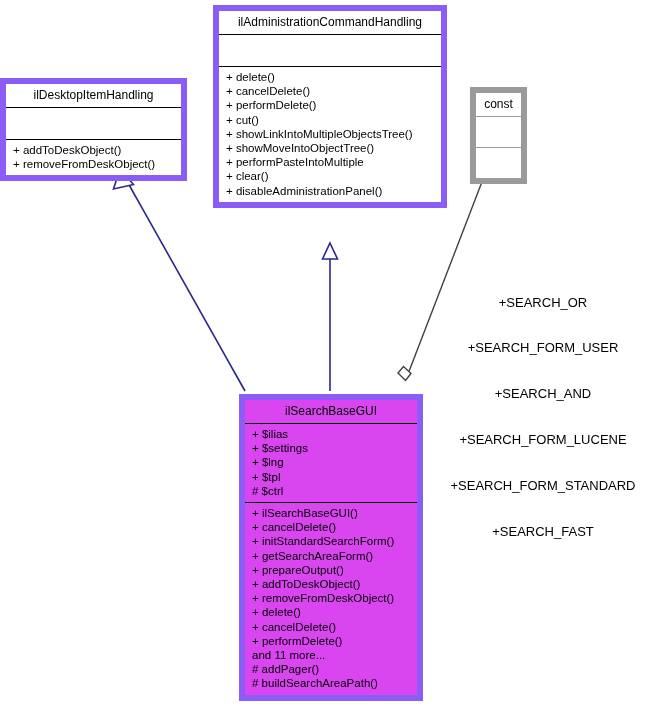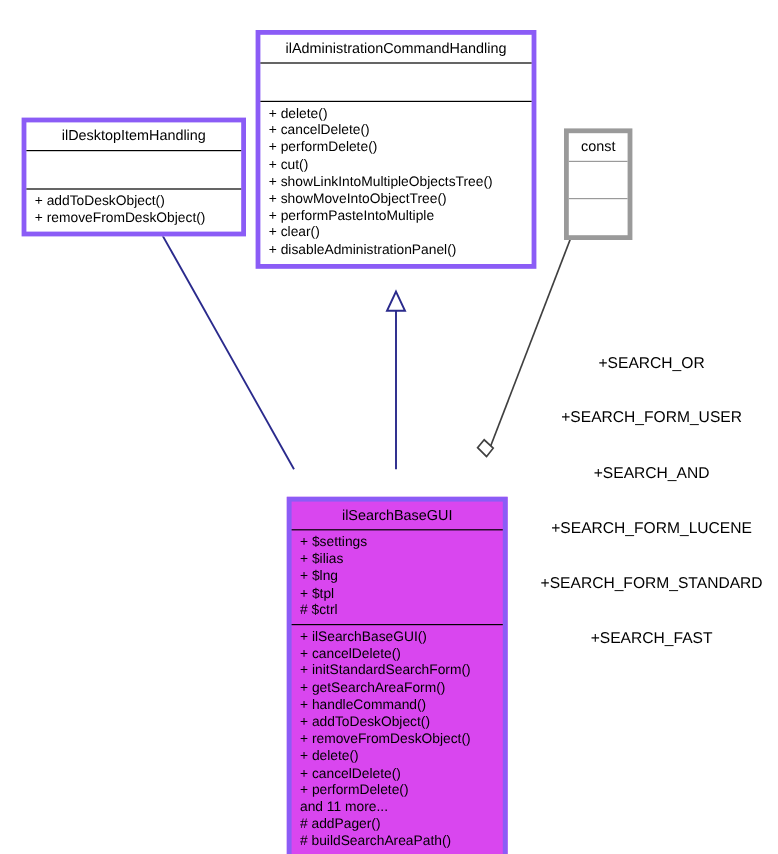--- a/index.html
+++ b/index.html
@@ -24,23 +24,22 @@
   .edges {
     position: absolute;
     left: 0; top: 0;
     width: 648px;
     height: 712px;
     pointer-events: none;
   }
   .umlbox {
     position: absolute;
     box-sizing: border-box;
-    border: 4px solid #8b5cf6;
+    border: 6px solid #8b5cf6;
     background: #ffffff;
-    margin-top: 20px;
   }
   .umlbox.filled {
     background: #d946ef;
   }
   .umlbox.gray-outline {
     border-color: #9a9a9a;
   }
   .uml-title {
     text-align: center;
     font-size: 12px;
@@ -96,21 +95,21 @@
       <line x1="330" y1="391" x2="330" y2="258" stroke="#2a2a8c" stroke-width="1.6"></line>
       <polygon points="330,243 337.5,259 322.5,259" fill="#ffffff" stroke="#2a2a8c" stroke-width="1.6"></polygon>
     </g>
 
     <g>
       <line x1="490" y1="161" x2="408" y2="374" stroke="#404040" stroke-width="1.4"></line>
       <polygon points="405.5,380.5 398,373 403.5,366.5 411,373.5" fill="#ffffff" stroke="#404040" stroke-width="1.4"></polygon>
     </g>
   </svg>
 
-  <div class="umlbox" style="left:18px; top:78px; width:187px;">
+  <div class="umlbox" style="left:0; top:78px; width:187px;">
     <div class="uml-title">ilDesktopItemHandling</div>
     <div class="uml-sep"></div>
     <div class="uml-section uml-empty"></div>
     <div class="uml-sep"></div>
     <div class="uml-section">
       <div class="row">+ addToDeskObject()</div>
       <div class="row">+ removeFromDeskObject()</div>
     </div>
   </div>
 
@@ -146,33 +145,33 @@
     <div>+SEARCH_AND</div>
     <div>+SEARCH_FORM_LUCENE</div>
     <div>+SEARCH_FORM_STANDARD</div>
     <div>+SEARCH_FAST</div>
   </div>
 
   <div class="umlbox filled" style="left:239px; top:394px; width:184px;">
     <div class="uml-title">ilSearchBaseGUI</div>
     <div class="uml-sep"></div>
     <div class="uml-section">
+      <div class="row">+ $ilias</div>
       <div class="row">+ $settings</div>
-      <div class="row">+ $ilias</div>
       <div class="row">+ $lng</div>
       <div class="row">+ $tpl</div>
       <div class="row"># $ctrl</div>
     </div>
     <div class="uml-sep"></div>
     <div class="uml-section">
       <div class="row">+ ilSearchBaseGUI()</div>
       <div class="row">+ cancelDelete()</div>
       <div class="row">+ initStandardSearchForm()</div>
       <div class="row">+ getSearchAreaForm()</div>
-      <div class="row">+ handleCommand()</div>
+      <div class="row">+ prepareOutput()</div>
       <div class="row">+ addToDeskObject()</div>
       <div class="row">+ removeFromDeskObject()</div>
       <div class="row">+ delete()</div>
       <div class="row">+ cancelDelete()</div>
       <div class="row">+ performDelete()</div>
       <div class="row">and 11 more...</div>
       <div class="row"># addPager()</div>
       <div class="row"># buildSearchAreaPath()</div>
     </div>
   </div>

